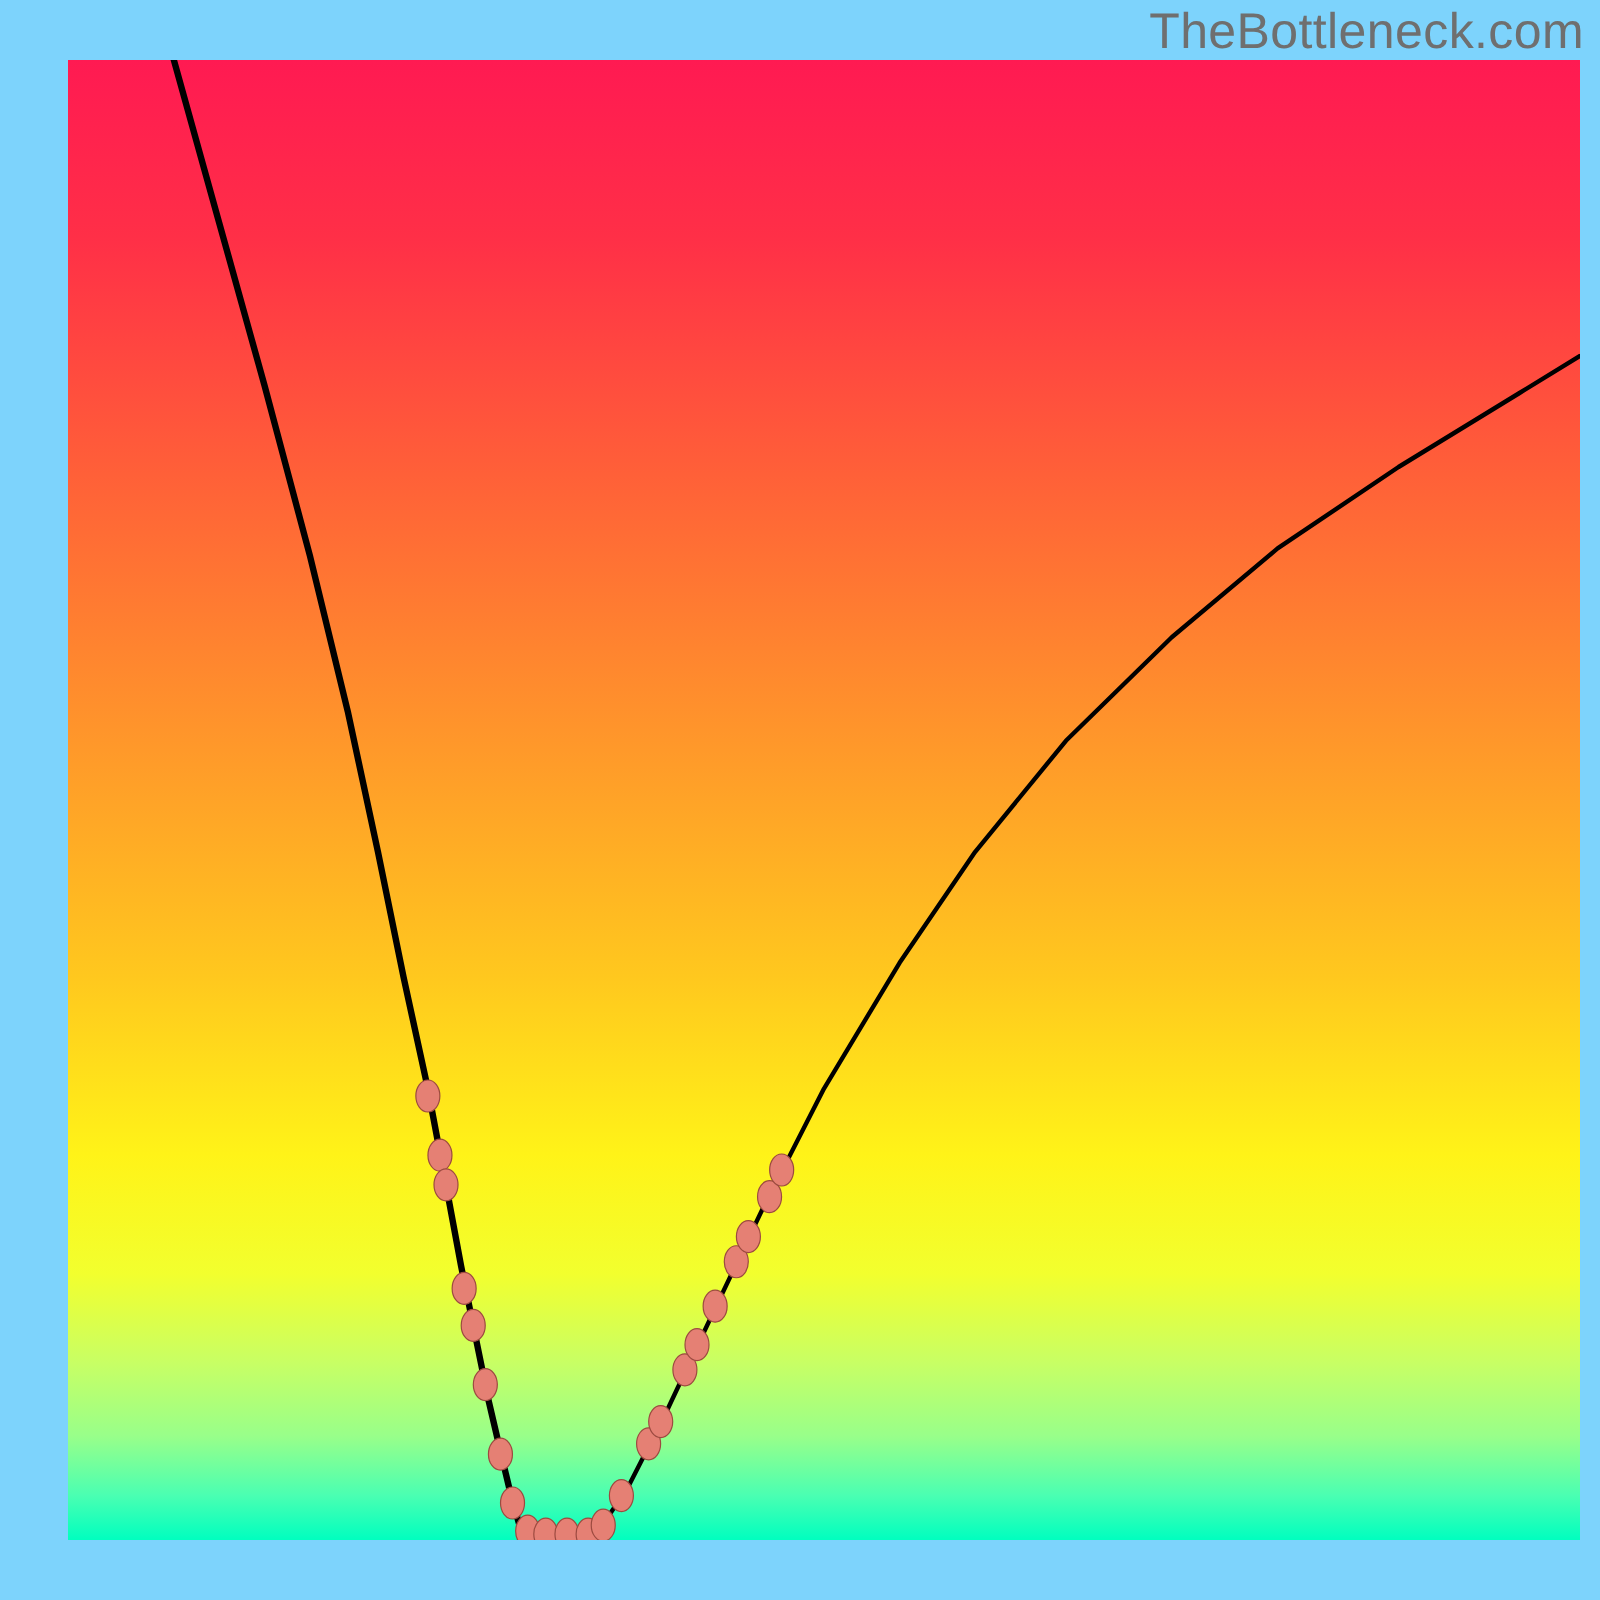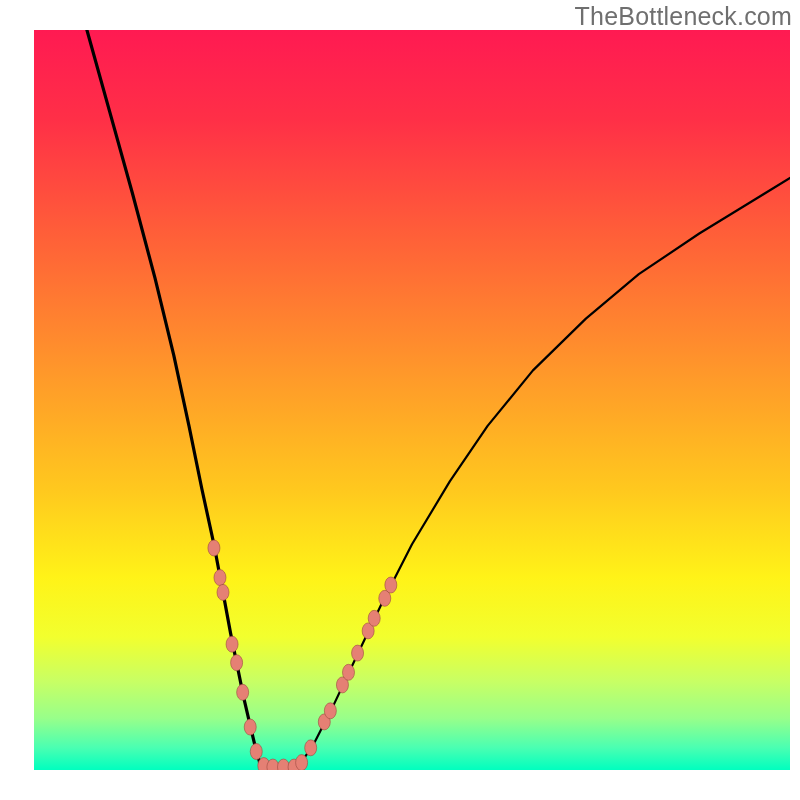--- a/index.html
+++ b/index.html
@@ -7,21 +7,21 @@
     padding: 0;
     width: 800px;
     height: 800px;
     overflow: hidden;
     background: #000;
     font-family: Arial, Helvetica, sans-serif;
   }
   .frame {
     position: absolute;
     inset: 0;
-    background: #ffffff;
+    background: #7dd3fc;
   }
   .plot {
     position: absolute;
     background: #fff;
   }
   .gradient {
     position: absolute;
     inset: 0;
   }
   .watermark {

